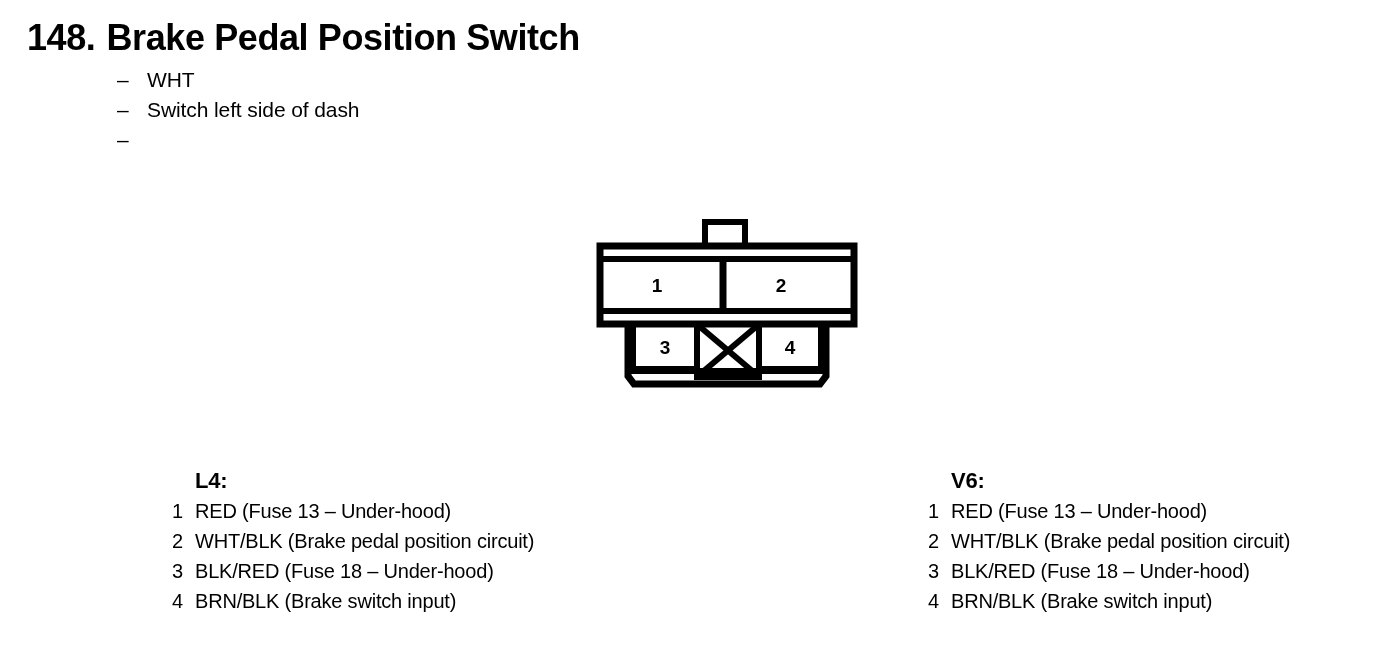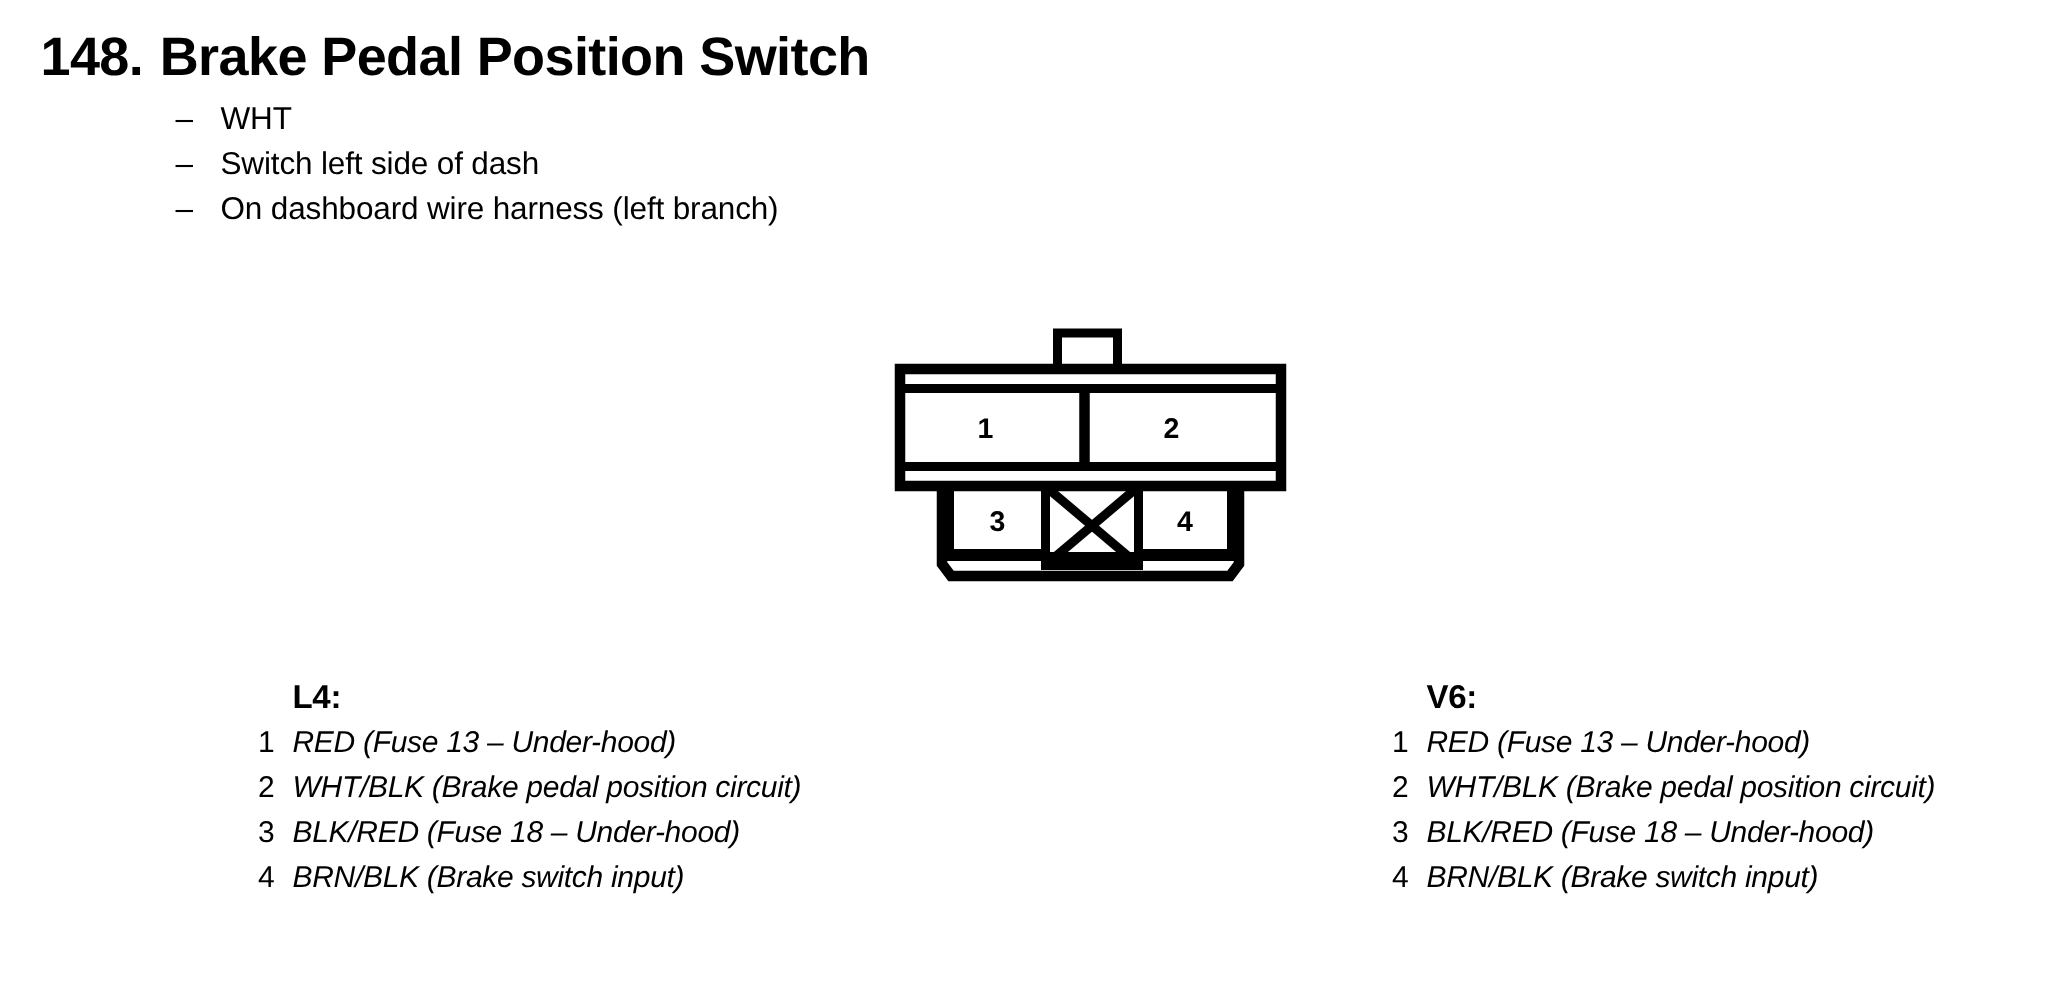--- a/index.html
+++ b/index.html
@@ -67,21 +67,21 @@
     font-family: "Liberation Sans", sans-serif;
     font-size: 19px;
     font-weight: bold;
     text-anchor: middle;
     fill: #000;
   }
 
   
   .pinout-block {
     position: absolute;
-    top: 452px;
+    top: 468px;
   }
   #pinout-l4  { left: 172px; }
   #pinout-v6  { left: 900px; margin-left: 28px; }
 
   .pinout-heading {
     font-size: 22px;
     font-weight: bold;
     margin-left: 23px;
     height: 32px;
     letter-spacing: -0.2px;
@@ -93,42 +93,40 @@
     font-size: 20px;
     white-space: nowrap;
   }
   .pin-num {
     width: 23px;
     flex: none;
     text-align: left;
   }
   .pin-desc {
     letter-spacing: -0.2px;
-    font-style: italic;
   }
 </style>
 </head>
 <body>
 
 <div id="page-title">
   <span id="title-number">148.</span><span>Brake Pedal Position Switch</span>
 </div>
 
 <div id="spec-list">
   <div class="spec-row">
     <span class="spec-dash">–</span>
     <span class="spec-text">WHT</span>
   </div>
   <div class="spec-row">
     <span class="spec-dash">–</span>
     <span class="spec-text">Switch left side of dash</span>
   </div>
   <div class="spec-row">
     <span class="spec-dash">–</span>
-    <span class="spec-text">On dashboard wire harness (left branch)</span>
   </div>
 </div>
 
 <div id="connector-diagram">
   <svg width="262" height="182" viewBox="0 0 262 182" xmlns="http://www.w3.org/2000/svg">
 
     <g>
       <path d="M109,31 L109,6 L149,6 L149,31" fill="none" stroke="#000" stroke-width="6"></path>
     </g>
 

